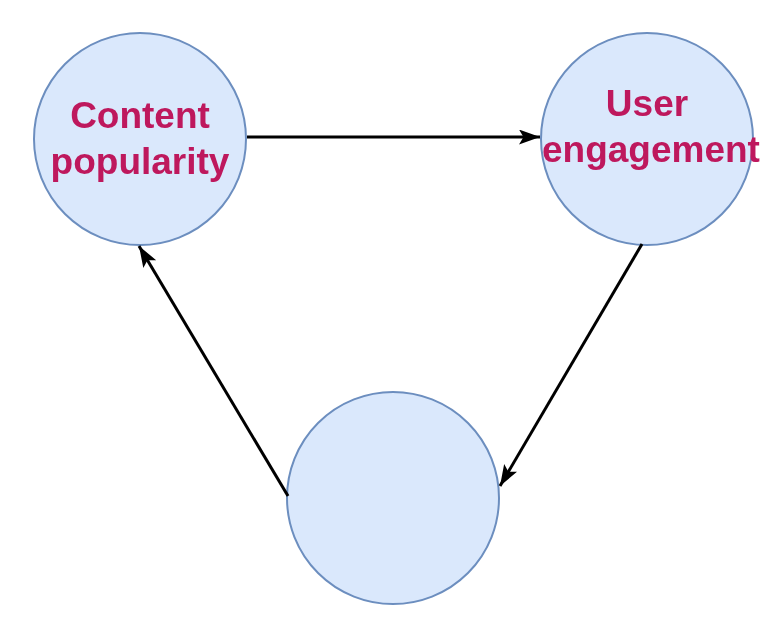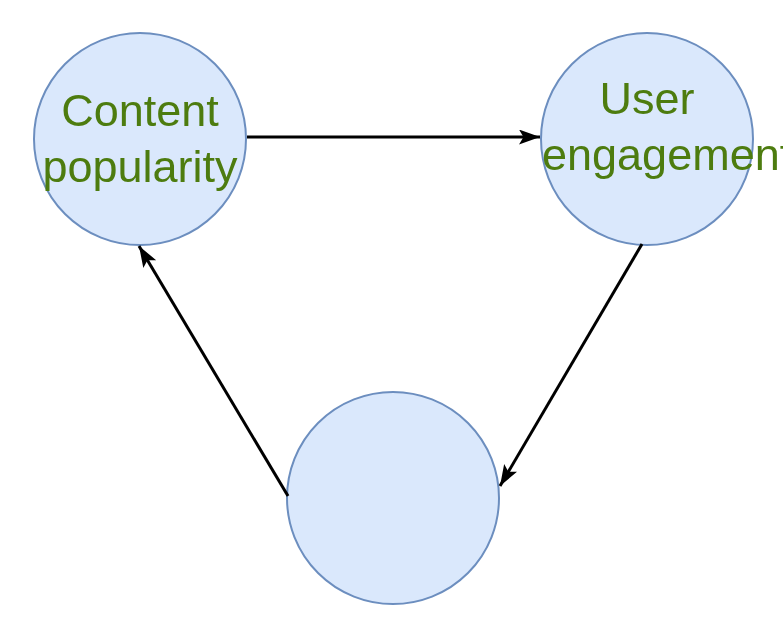--- a/index.html
+++ b/index.html
@@ -19,26 +19,27 @@
     position: absolute;
     left: 0;
     top: 0;
     display: block;
   }
   .node-label {
     position: absolute;
     width: 210px;
     transform: translate(-50%, -50%);
     text-align: center;
-    font-size: 45px;
+    font-size: 37px;
     line-height: 1.25;
-    color: #4d7c0f;
+    color: #be185d;
     white-space: normal;
     word-spacing: normal;
     pointer-events: none;
+    font-weight: bold;
   }
 </style>
 </head>
 <body>
 
 <div class="stage">
 
   <svg width="783" height="633" viewBox="0 0 783 633">
     <defs>
       <marker id="arrow" markerUnits="userSpaceOnUse" markerWidth="22" markerHeight="16" refX="21" refY="7.5" orient="auto">

